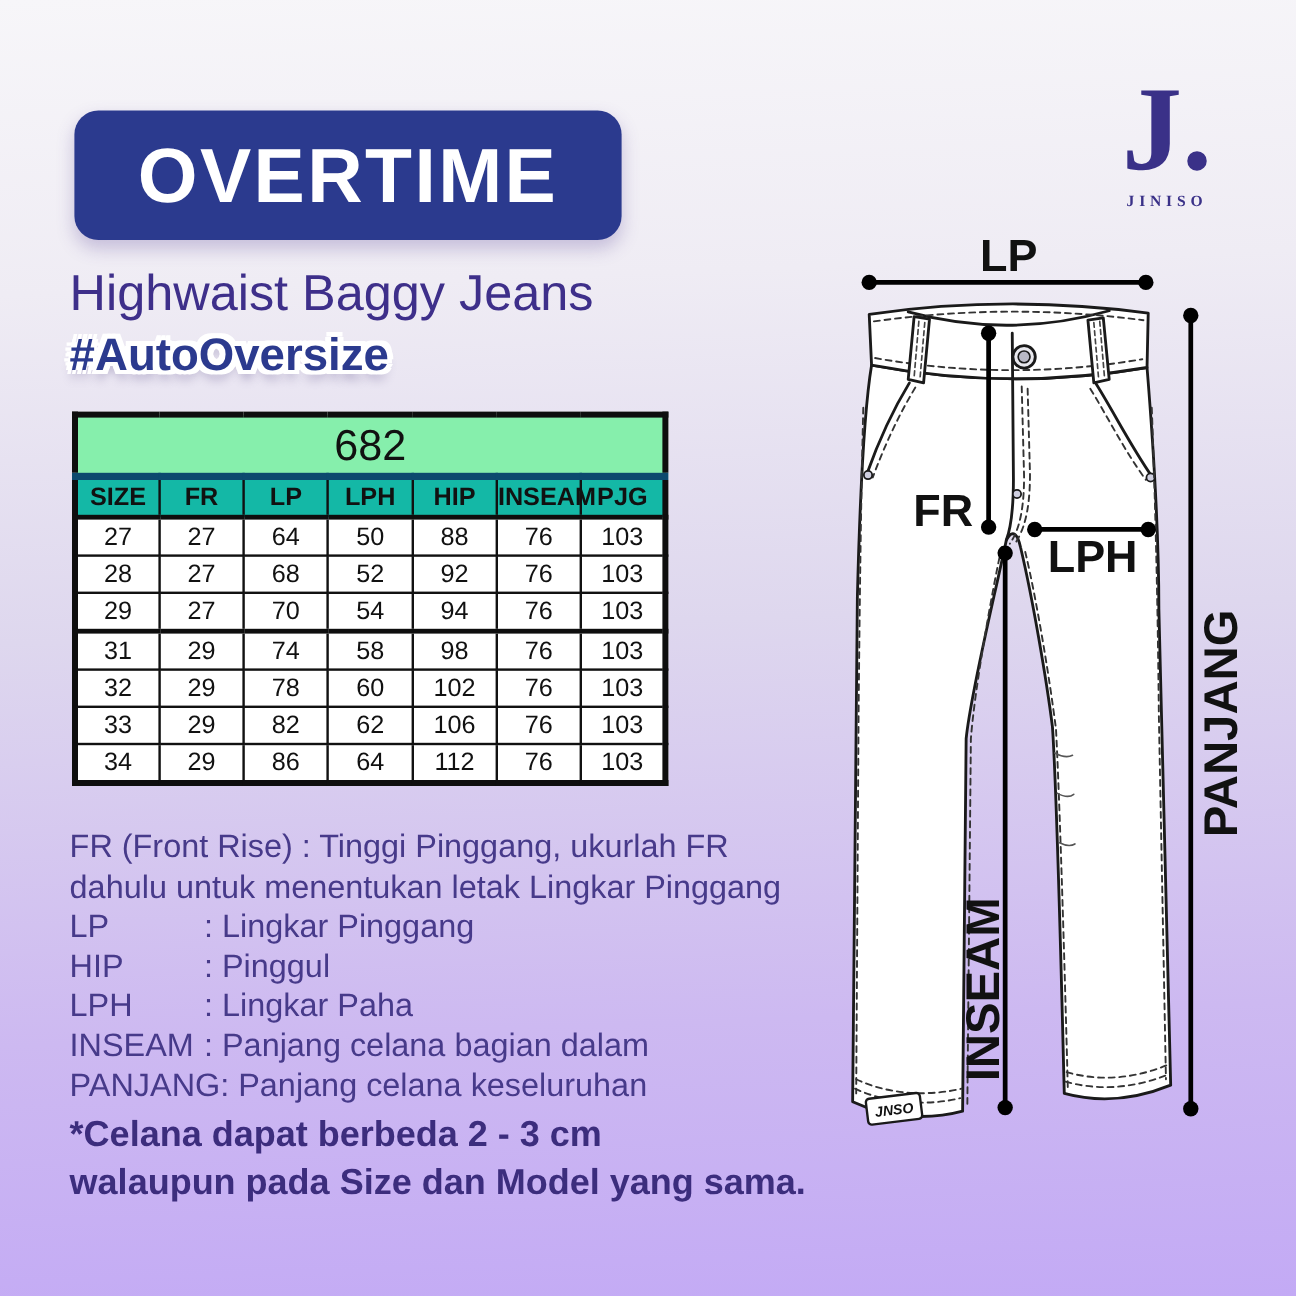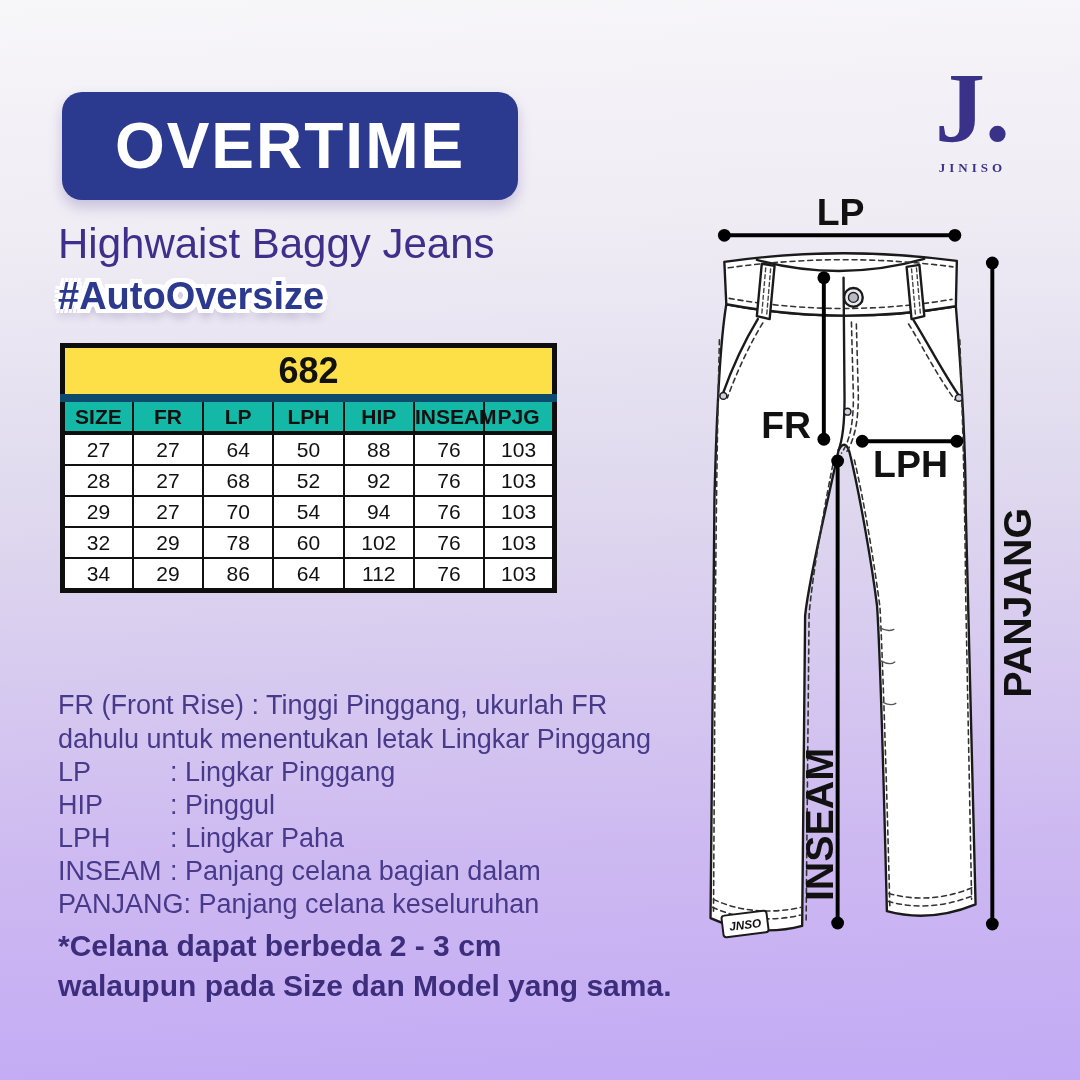--- a/index.html
+++ b/index.html
@@ -22,21 +22,21 @@
 
   .subtitle{position:absolute;left:58px;top:220px;font-size:42px;font-weight:normal;color:#3e2f8a;}
   .hashtag{position:absolute;left:58px;top:275px;font-size:38px;font-weight:bold;color:#2b3a8e;
     text-shadow:-4px -4px 0 #fff,4px -4px 0 #fff,-4px 4px 0 #fff,4px 4px 0 #fff,
       0 -4px 0 #fff,0 4px 0 #fff,-5px 0 0 #fff,5px 0 0 #fff,0 8px 8px rgba(110,100,150,.45);}
 
   
   .size-table{position:absolute;left:60px;top:343px;width:497px;border-collapse:collapse;
     background:#fff;table-layout:fixed;border:5px solid #0e0e0e;color:#111;}
   .size-table th,.size-table td{border:2px solid #111;text-align:center;padding:0;}
-  .size-table .model{background:#fde047;font-size:36px;font-weight:bold;height:46px;border-bottom:8px solid #0c4a6e;}
+  .size-table .model{background:#86efac;font-size:36px;font-weight:normal;height:46px;border-bottom:6px solid #0c4a6e;}
   .size-table .cols th{background:#14b8a6;font-size:21px;font-weight:bold;height:29px;border-bottom:4px solid #0e0e0e;}
   .size-table tbody td{font-size:21px;height:29px;}
   .size-table tbody tr.group-start td{border-top:4px solid #0e0e0e;}
 
   
   .legend{position:absolute;left:58px;top:688px;width:660px;color:#473a8a;font-size:27px;line-height:34px;}
   .legend-row{display:flex;line-height:33px;}
   .legend-row .term{display:inline-block;min-width:112px;}
   .note{position:absolute;left:58px;top:926px;font-size:30px;font-weight:bold;color:#3c2d7d;line-height:40px;}
 
@@ -98,26 +98,44 @@
         </tr>
         <tr>
           <td>29</td>
           <td>27</td>
           <td>70</td>
           <td>54</td>
           <td>94</td>
           <td>76</td>
           <td>103</td>
         </tr>
+        <tr class="group-start">
+          <td>31</td>
+          <td>29</td>
+          <td>74</td>
+          <td>58</td>
+          <td>98</td>
+          <td>76</td>
+          <td>103</td>
+        </tr>
         <tr>
           <td>32</td>
           <td>29</td>
           <td>78</td>
           <td>60</td>
           <td>102</td>
+          <td>76</td>
+          <td>103</td>
+        </tr>
+        <tr>
+          <td>33</td>
+          <td>29</td>
+          <td>82</td>
+          <td>62</td>
+          <td>106</td>
           <td>76</td>
           <td>103</td>
         </tr>
         <tr>
           <td>34</td>
           <td>29</td>
           <td>86</td>
           <td>64</td>
           <td>112</td>
           <td>76</td>

